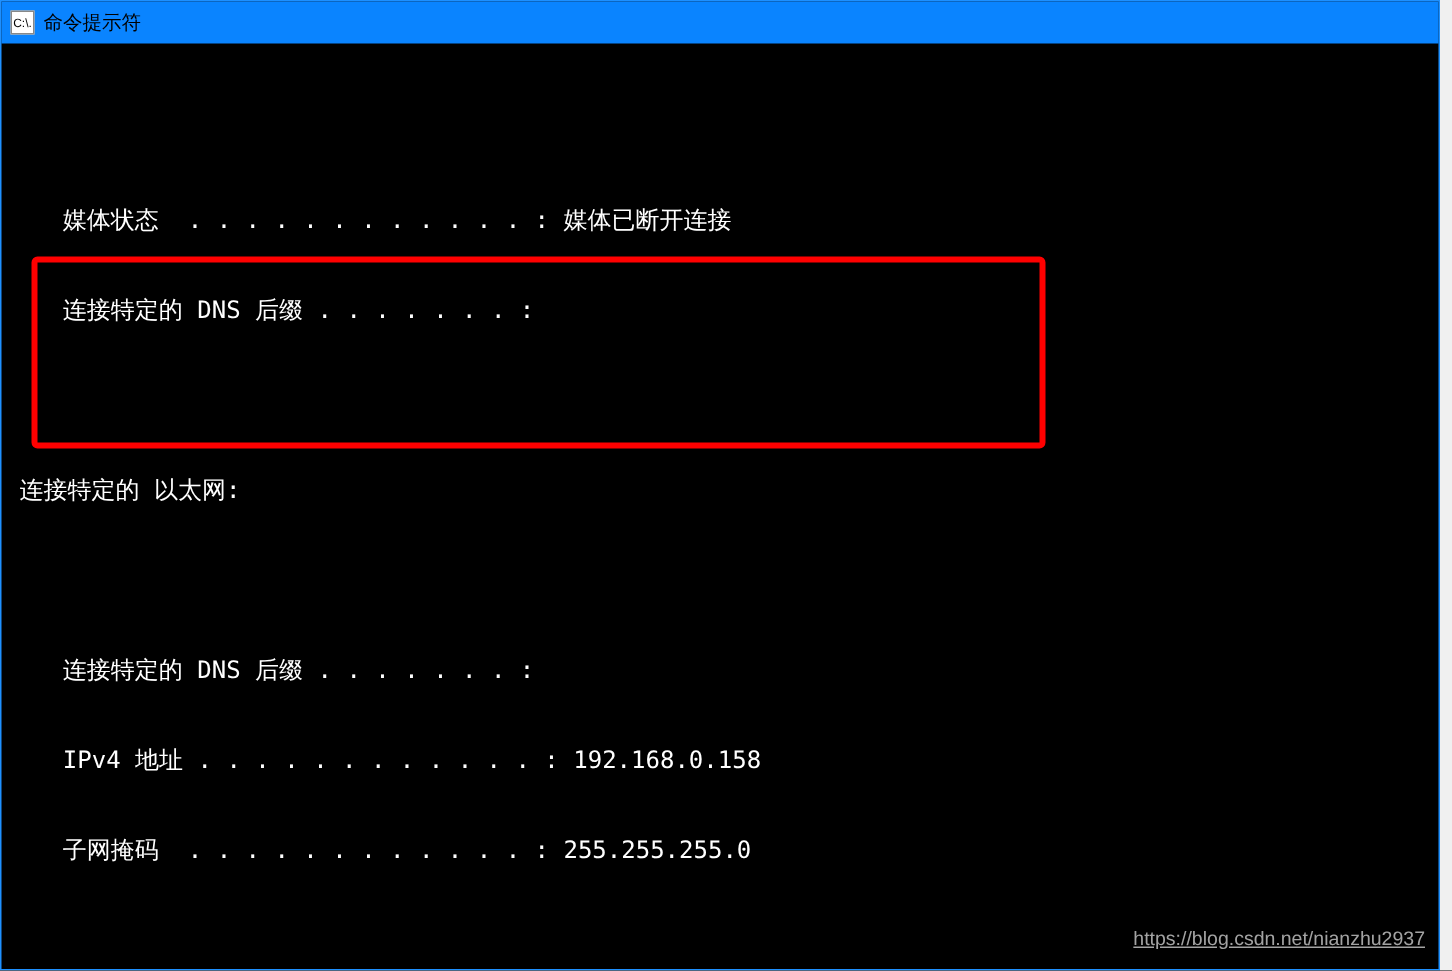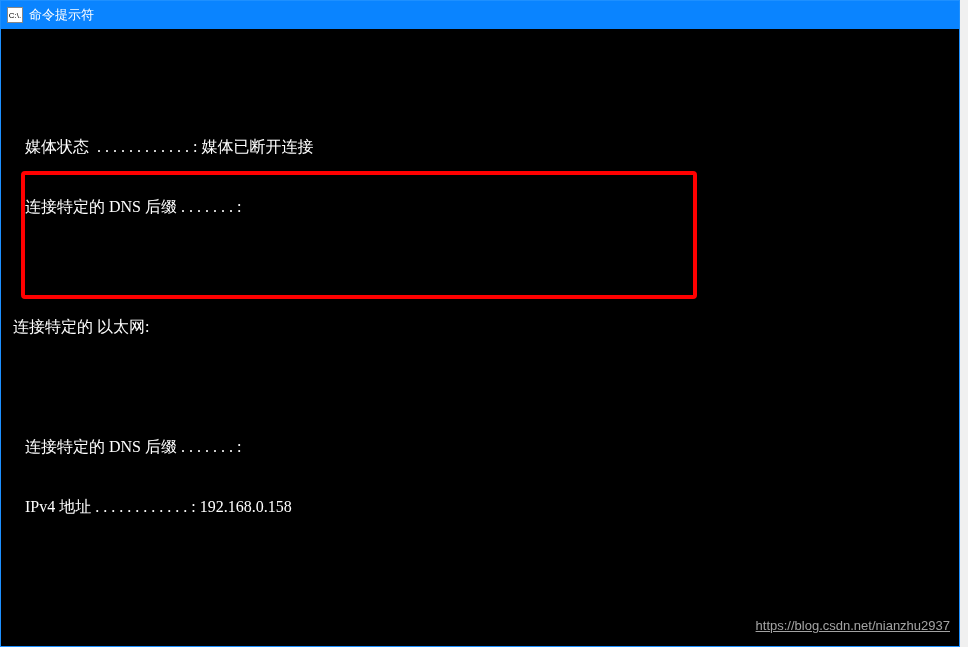--- a/index.html
+++ b/index.html
@@ -36,37 +36,36 @@
       border: 1px solid #888;
       display: flex;
       align-items: center;
       justify-content: center;
       font-size: 8px;
       color: #000;
       font-family: Arial, sans-serif;
       margin-right: 6px;
     }
     .title-text {
-      color: #ffffff;
+      color: #000000;
       font-size: 13px;
       font-family: "Microsoft YaHei", "SimSun", sans-serif;
     }
     .terminal {
       padding: 8px 0 0 0;
       color: #fff;
       font-size: 16px;
       line-height: 20px;
       white-space: pre;
       font-family: "NSimSun", "SimSun", "Consolas", monospace;
       position: relative;
       height: calc(100% - 28px);
     }
     .line {
       padding: 0 12px;
-      font-family: Liberation Serif, serif;
     }
     .highlight-box {
       position: absolute;
       border: 4px solid #ff0000;
       border-radius: 4px;
       pointer-events: none;
     }
     .watermark {
       position: absolute;
       bottom: 14px;
@@ -92,20 +91,21 @@
 
   <div class="terminal">
     <div class="blank"></div>
     <div class="line"><span>   媒体状态  . . . . . . . . . . . . : </span><span>媒体已断开连接</span></div>
     <div class="line">   连接特定的 DNS 后缀 . . . . . . . :</div>
     <div class="blank"></div>
     <div class="line">连接特定的 以太网:</div>
     <div class="blank"></div>
     <div class="line">   连接特定的 DNS 后缀 . . . . . . . :</div>
     <div class="line"><span>   IPv4 地址 . . . . . . . . . . . . : </span><span>192.168.0.158</span></div>
+    <div class="line"><span>   子网掩码  . . . . . . . . . . . . : </span><span>255.255.255.0</span></div>
     
     
     
     
     
     
     
     
     
     

